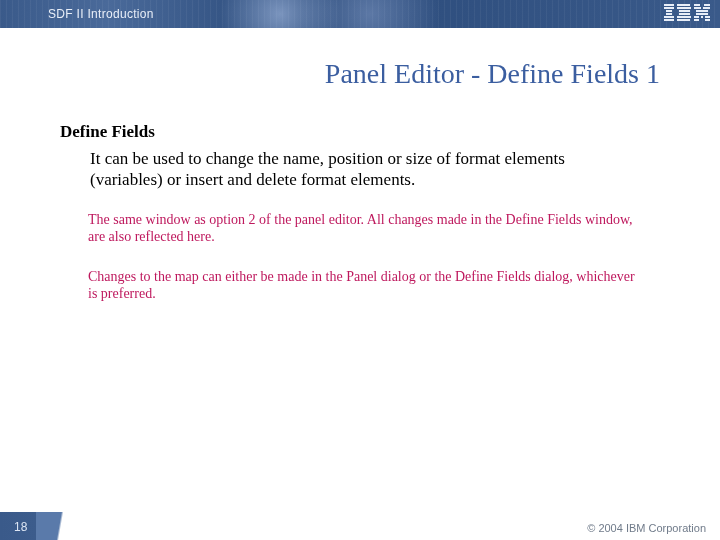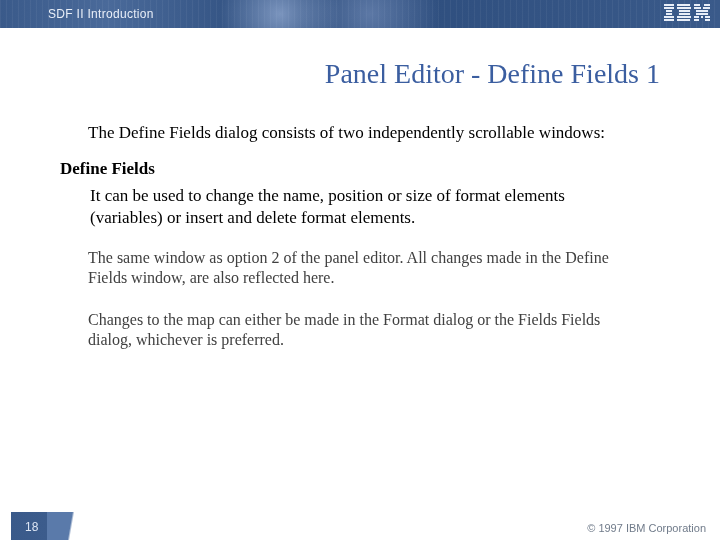--- a/index.html
+++ b/index.html
@@ -73,28 +73,28 @@
     margin: 0 20px 20px 30px;
     line-height: 1.25;
   }
   .section-head2 {
     font-size: 17px;
     font-weight: bold;
     color: #000;
     margin: 8px 0 6px 18px;
   }
   .section-body2 {
-    font-size: 16px;
-    color: #404040;
+    font-size: 14px;
+    color: #be185d;
     margin: 0 20px 22px 28px;
     line-height: 1.25;
   }
   .footer {
     position: absolute;
-    left: 11px; right: 0; bottom: 0;
+    left: 0; right: 0; bottom: 0;
     height: 28px;
     background: linear-gradient(to right, #3a5a8a 0%, #4a6a9a 40%, #5a7aaa 100%);
   }
   .footer-white {
     position: absolute;
     left: 60px; right: 0; top: 0; bottom: 0;
     background: #fff;
   }
   .footer-white::before {
     content: "";
@@ -154,27 +154,26 @@
           <rect x="41" y="12" width="5" height="2"></rect>
         <rect x="30" y="15" width="5" height="2"></rect>
           <rect x="41" y="15" width="5" height="2"></rect>
       </g>
     </svg>
   </span>
 </div>
 
 <div class="content">
   <h1 class="slide-title">Panel Editor - Define Fields 1</h1>
-  <p class="intro">The Define Fields dialog consists of two independently scrollable windows:</p>
 
   <div class="section-head">Define Fields</div>
   <p class="section-body">It can be used to change the name, position or size of format elements (variables) or insert and delete format elements.</p>
 
   <p class="section-body2">The same window as option 2 of the panel editor. All changes made in the Define Fields window, are also reflected here.</p>
 
-  <p class="section-body2">Changes to the map can either be made in the Format dialog or the Fields Fields dialog, whichever is preferred.</p>
+  <p class="section-body2">Changes to the map can either be made in the Panel dialog or the Define Fields dialog, whichever is preferred.</p>
 </div>
 
 <div class="footer">
   <div class="footer-white"></div>
   <span class="page-num">18</span>
-  <span class="copyright">© 1997 IBM Corporation</span>
+  <span class="copyright">© 2004 IBM Corporation</span>
 </div>
 
 </body></html>

